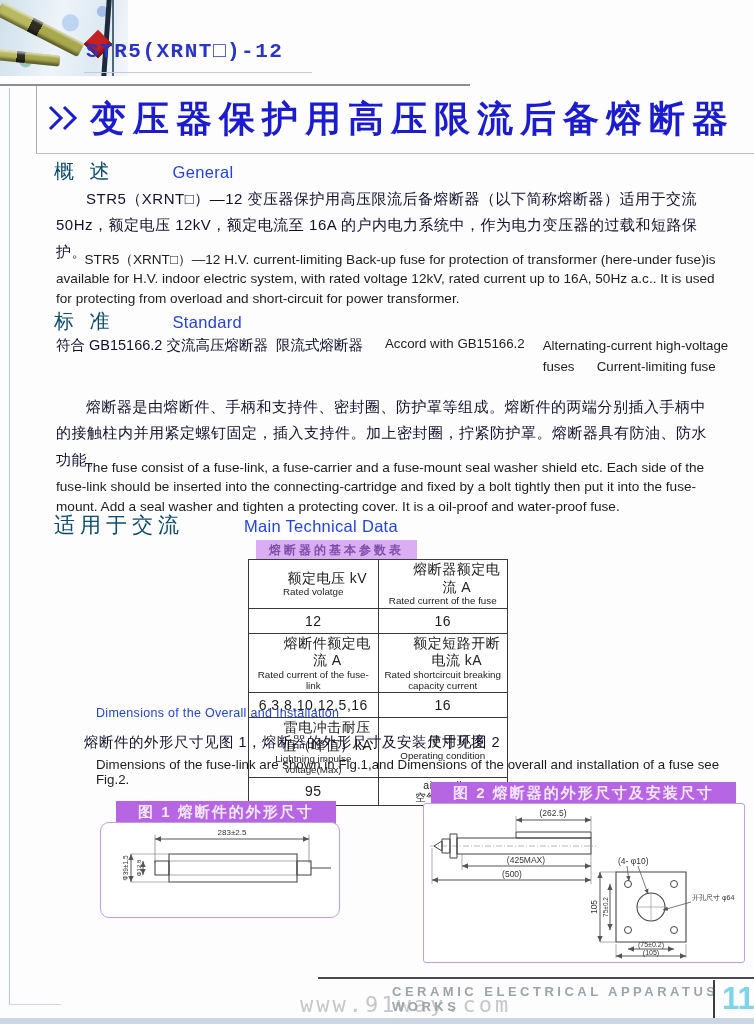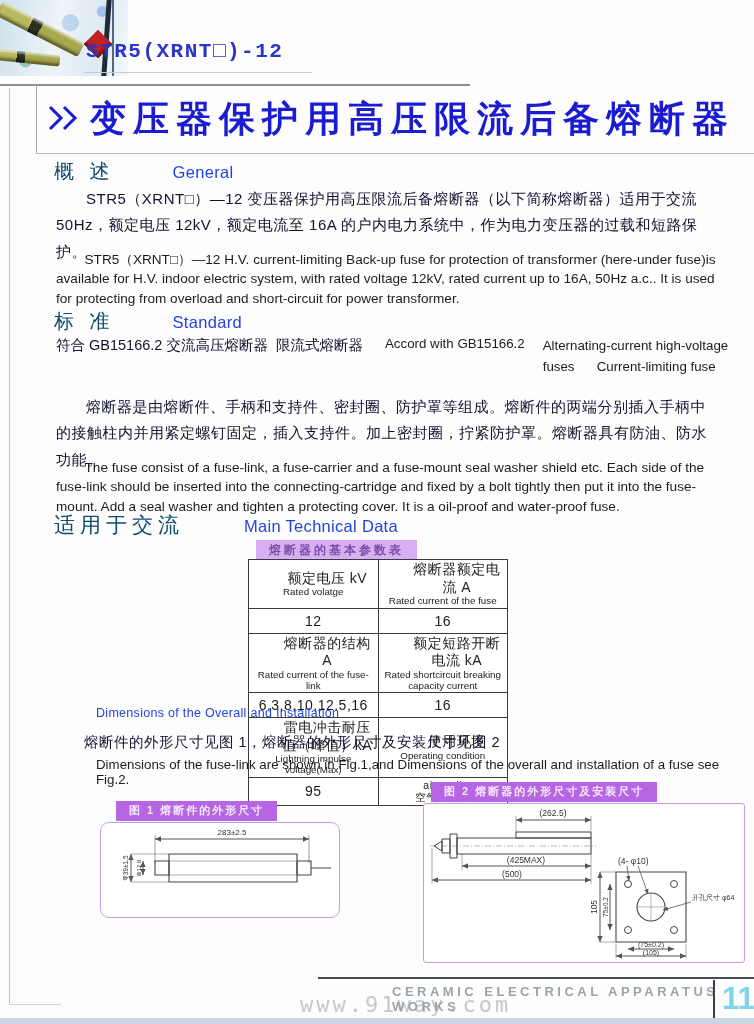--- a/index.html
+++ b/index.html
@@ -56,21 +56,21 @@
   table.tech td{border:1px solid #3a3a3a;text-align:center;vertical-align:middle;padding:1px 2px;}
   td.lbl{height:32px;}
   .lbl-zh{font-size:14px;font-weight:normal;color:#222;letter-spacing:.5px;display:block;line-height:1.25;margin-left:28px;}
   .lbl-en{font-size:9.8px;color:#222;display:block;line-height:1.1;}
   td.val{height:22px;font-size:14px;color:#1a1a1a;letter-spacing:.5px;}
   .val-sm{font-size:10.5px;line-height:1.2;display:block;}
   
   .dims-zh-line{position:absolute;left:84px;top:733px;font-size:14.5px;color:#12122e;letter-spacing:.5px;}
   .dims-en-line{position:absolute;left:88px;top:757px;font-size:13.3px;color:#1c1c1c;margin-left:8px;}
   .fig-badge{position:absolute;background:#b766e3;color:#f3e7fb;font-weight:bold;
-    letter-spacing:2px;padding:2px 13px 3px;font-size:11px;}
+    letter-spacing:2px;padding:2px 22px 3px;font-size:15px;}
   .fig-box{position:absolute;border:1.6px solid #c99ae6;border-radius:9px;background:#fff;}
   svg text{font-family:"Liberation Sans","DejaVu Sans",sans-serif;fill:#333;}
   svg line,svg rect,svg circle,svg path,svg polygon,svg polyline{vector-effect:non-scaling-stroke;}
   
   .foot-line{position:absolute;left:318px;top:977px;width:436px;height:2px;background:#4a4a52;}
   .watermark{position:absolute;left:300px;top:992px;font-size:22px;color:#c6c6cc;letter-spacing:3px;
     font-family:"DejaVu Sans Mono","Liberation Mono",monospace;}
   .foot-company{position:absolute;left:392px;top:984px;font-size:13px;font-weight:bold;color:#9aa4aa;letter-spacing:3.5px;}
   .foot-vline{position:absolute;left:713px;top:980px;width:2px;height:40px;background:#3c3c44;}
   .page-num{position:absolute;left:722px;top:981px;font-size:31px;font-weight:bold;color:#7fd4ea;}
@@ -141,21 +141,21 @@
         <span class="lbl-zh">熔断器额定电流  A</span>
         <span class="lbl-en">Rated current of the fuse</span>
       </td>
     </tr>
     <tr>
       <td class="val">12</td>
       <td class="val">16</td>
     </tr>
     <tr>
       <td class="lbl">
-        <span class="lbl-zh">熔断器的结构  A</span>
+        <span class="lbl-zh">熔断件额定电流  A</span>
         <span class="lbl-en">Rated current of the fuse-link</span>
       </td>
       <td class="lbl">
         <span class="lbl-zh">额定短路开断电流 kA</span>
         <span class="lbl-en">Rated shortcircuit breaking capacity current</span>
       </td>
     </tr>
     <tr>
       <td class="val">6.3,8,10,12.5,16</td>
       <td class="val">16</td>

